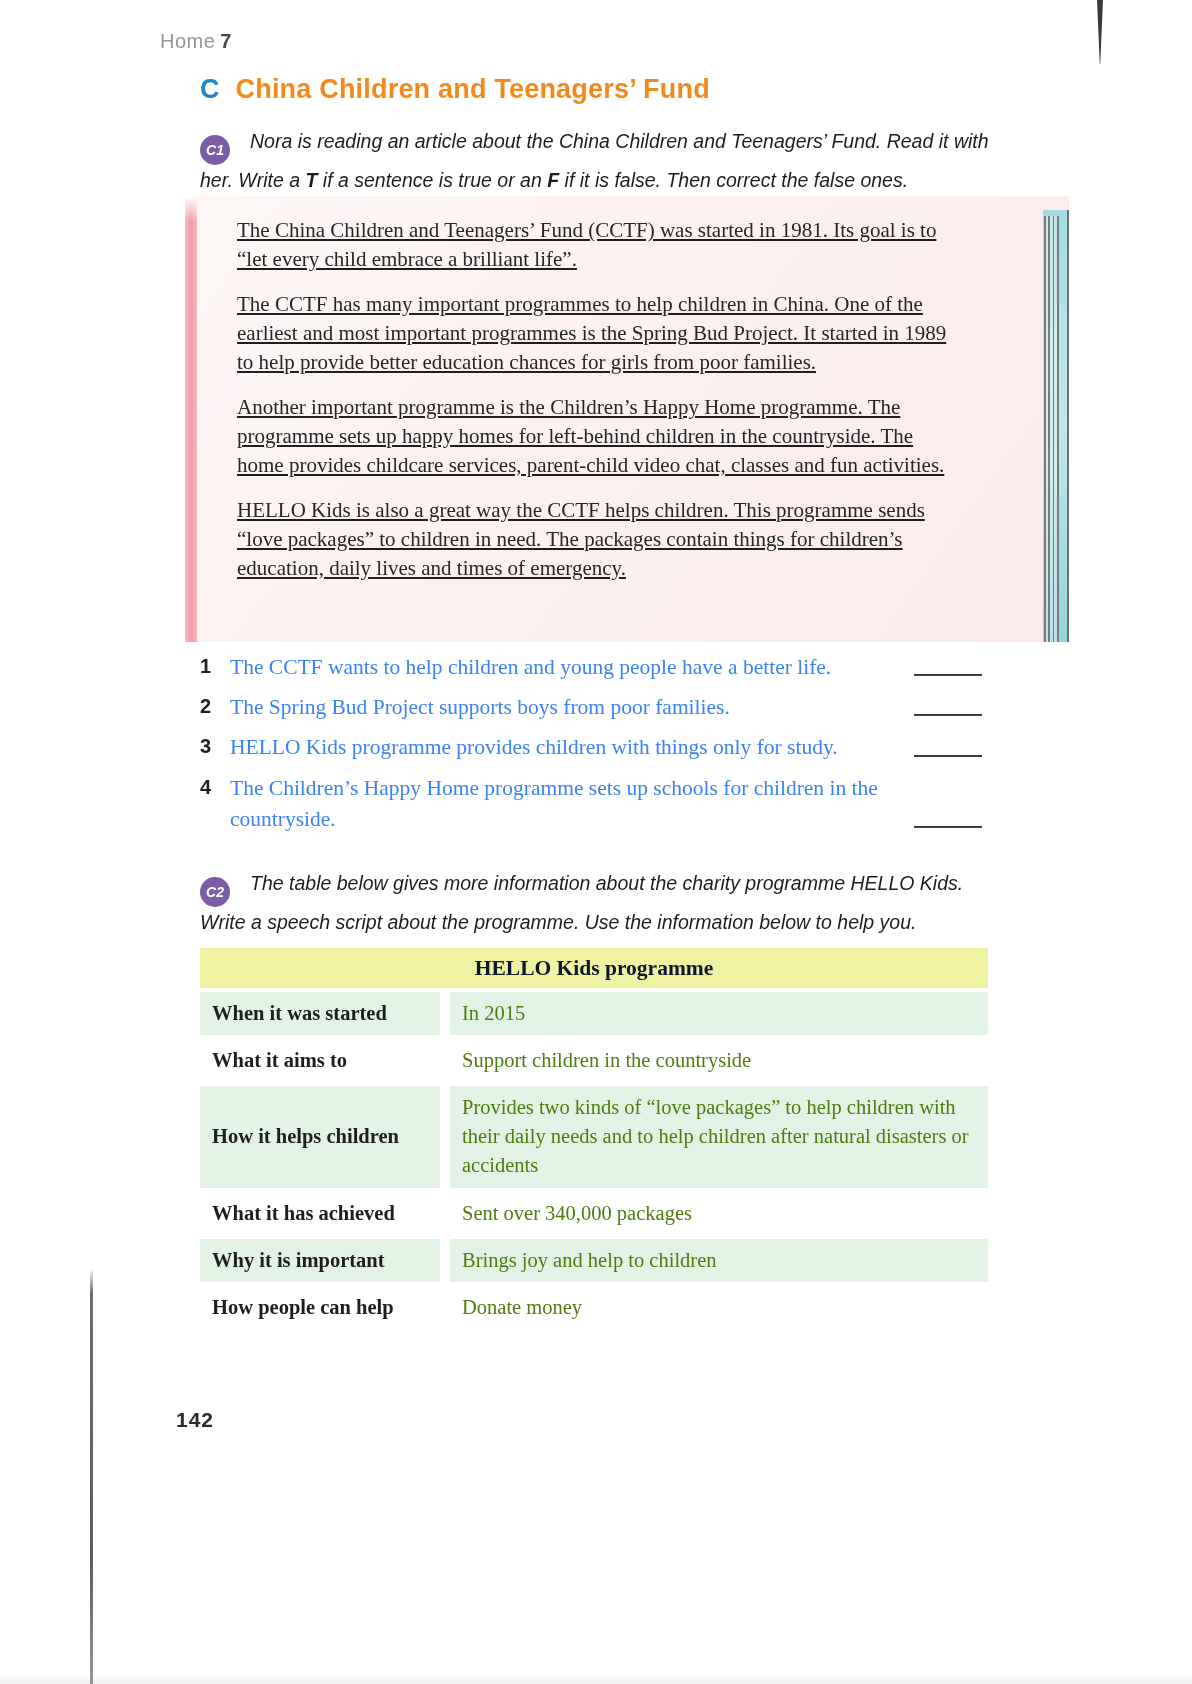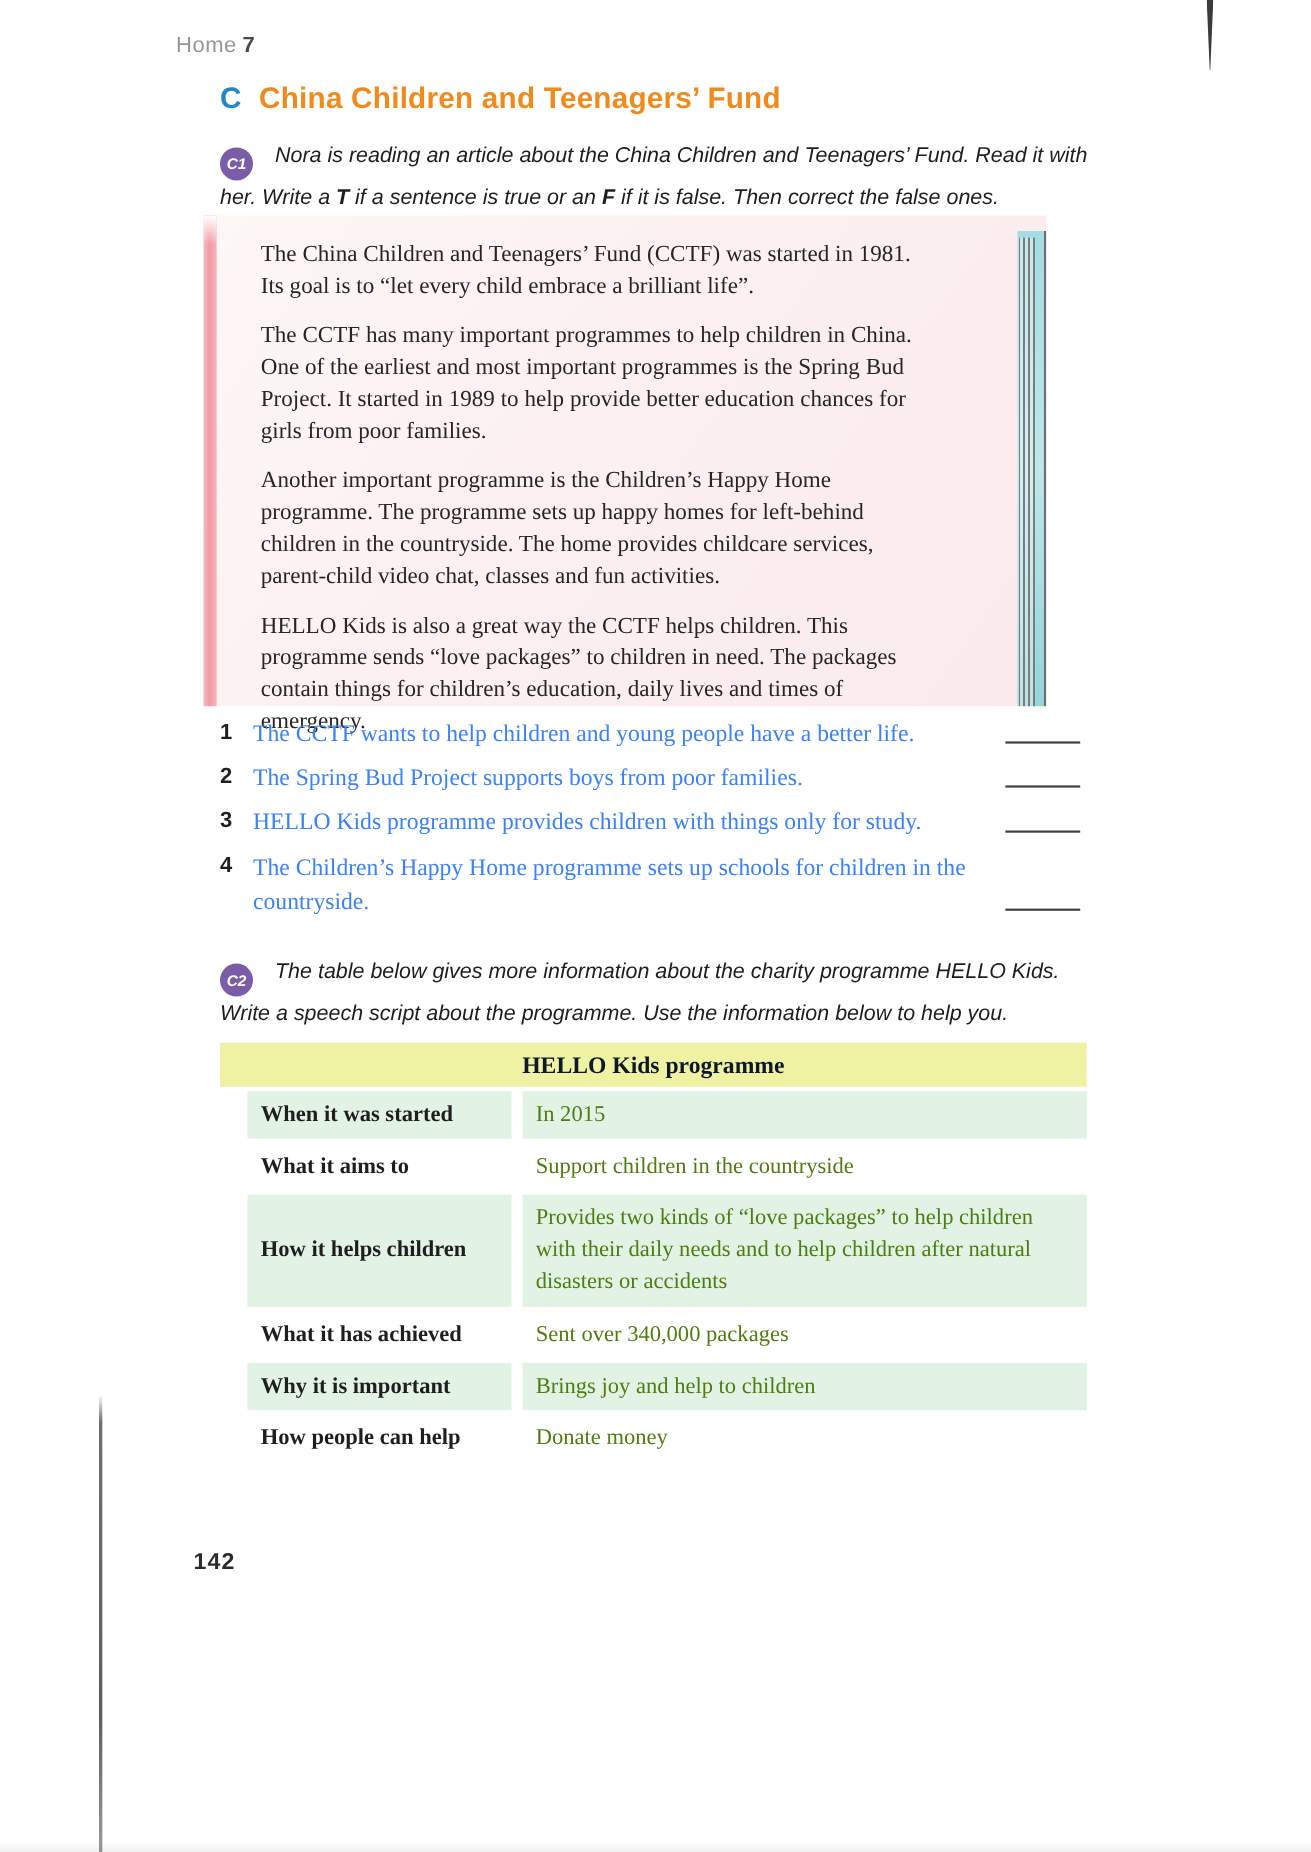--- a/index.html
+++ b/index.html
@@ -43,23 +43,24 @@
   .badge {
     display:inline-flex; justify-content:center; align-items:center;
     width:30px; height:30px; border-radius:50%; background:#7b5ca6;
     color:#ffffff; font-size:14px; font-weight:bold; font-style:italic;
     margin-right:20px; vertical-align:-7px;
   }
   .instr-bold { font-weight:bold; }
 
   
   .passage {
-    position:absolute; left:185px; top:196px; width:766px; height:446px;
+    position:absolute; left:185px; top:196px; width:884px; height:446px;
     background:linear-gradient(125deg, #fdf7f6 0%, #fcf0f0 45%, #faeaec 100%);
     padding:20px 110px 20px 52px;
+    text-decoration:underline;
   }
   .passage-strip {
     position:absolute; left:0; top:0; bottom:0; width:12px;
     background:linear-gradient(90deg, #f7bcc3 0%, #f09aa5 45%, #f5b6be 100%);
   }
   .passage-strip-fade {
     position:absolute; left:0; top:0; width:12px; height:26px;
     background:linear-gradient(180deg, #ffffff 0%, rgba(255,255,255,0) 100%);
   }
   .passage-edge {
@@ -89,21 +90,21 @@
   .info-table { position:absolute; left:200px; top:948px; width:788px; }
   .t-header {
     background:#eff1a3; height:40px; display:flex; align-items:center; justify-content:center;
     font-family:"Liberation Serif", serif; font-weight:bold; font-size:21.5px; color:#0f172a;
     margin-bottom:4px;
   }
   .t-row { display:flex; margin-bottom:4px; }
   .t-label, .t-value { display:flex; align-items:center; }
   .t-label {
     flex:0 0 240px; margin-right:10px; padding:7px 4px 7px 12px;
-    font-family:"Liberation Serif", serif; font-weight:bold; font-size:20.5px; color:#1e1e1e;margin-left:25px;
+    font-family:"Liberation Serif", serif; font-weight:bold; font-size:20.5px; color:#1e1e1e;
   }
   .t-value {
     flex:1 1 auto; padding:7px 14px 7px 12px;
     font-family:"Liberation Serif", serif; font-size:20.5px; line-height:1.42; color:#4d7c0f;
   }
   .t-row.green .t-label, .t-row.green .t-value { background:#e2f2e4; }
   .t-row.white .t-label, .t-row.white .t-value { background:#ffffff; }
 
   .page-num { position:absolute; left:176px; top:1408px; font-size:21px; font-weight:bold; color:#2b2b2b; letter-spacing:1px; }
 </style>

